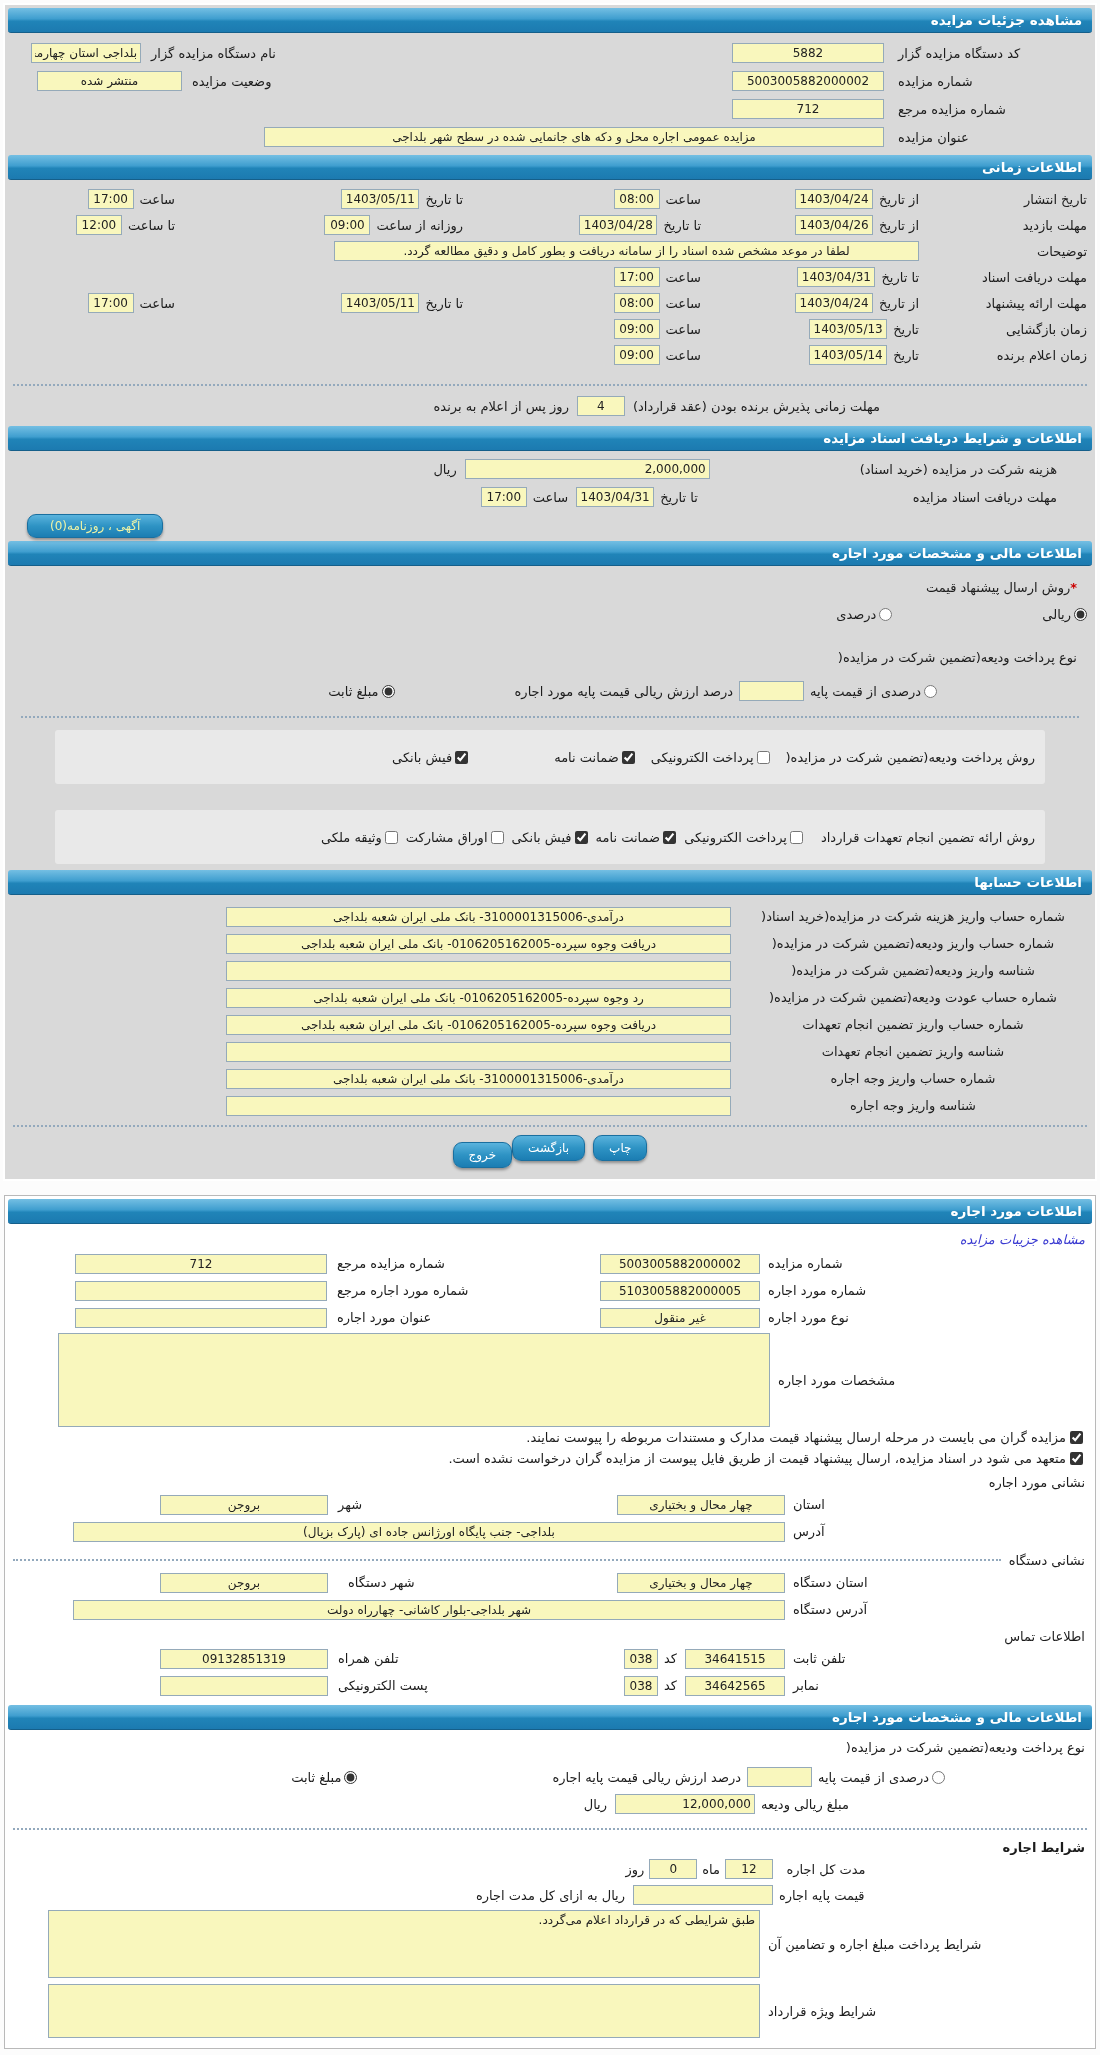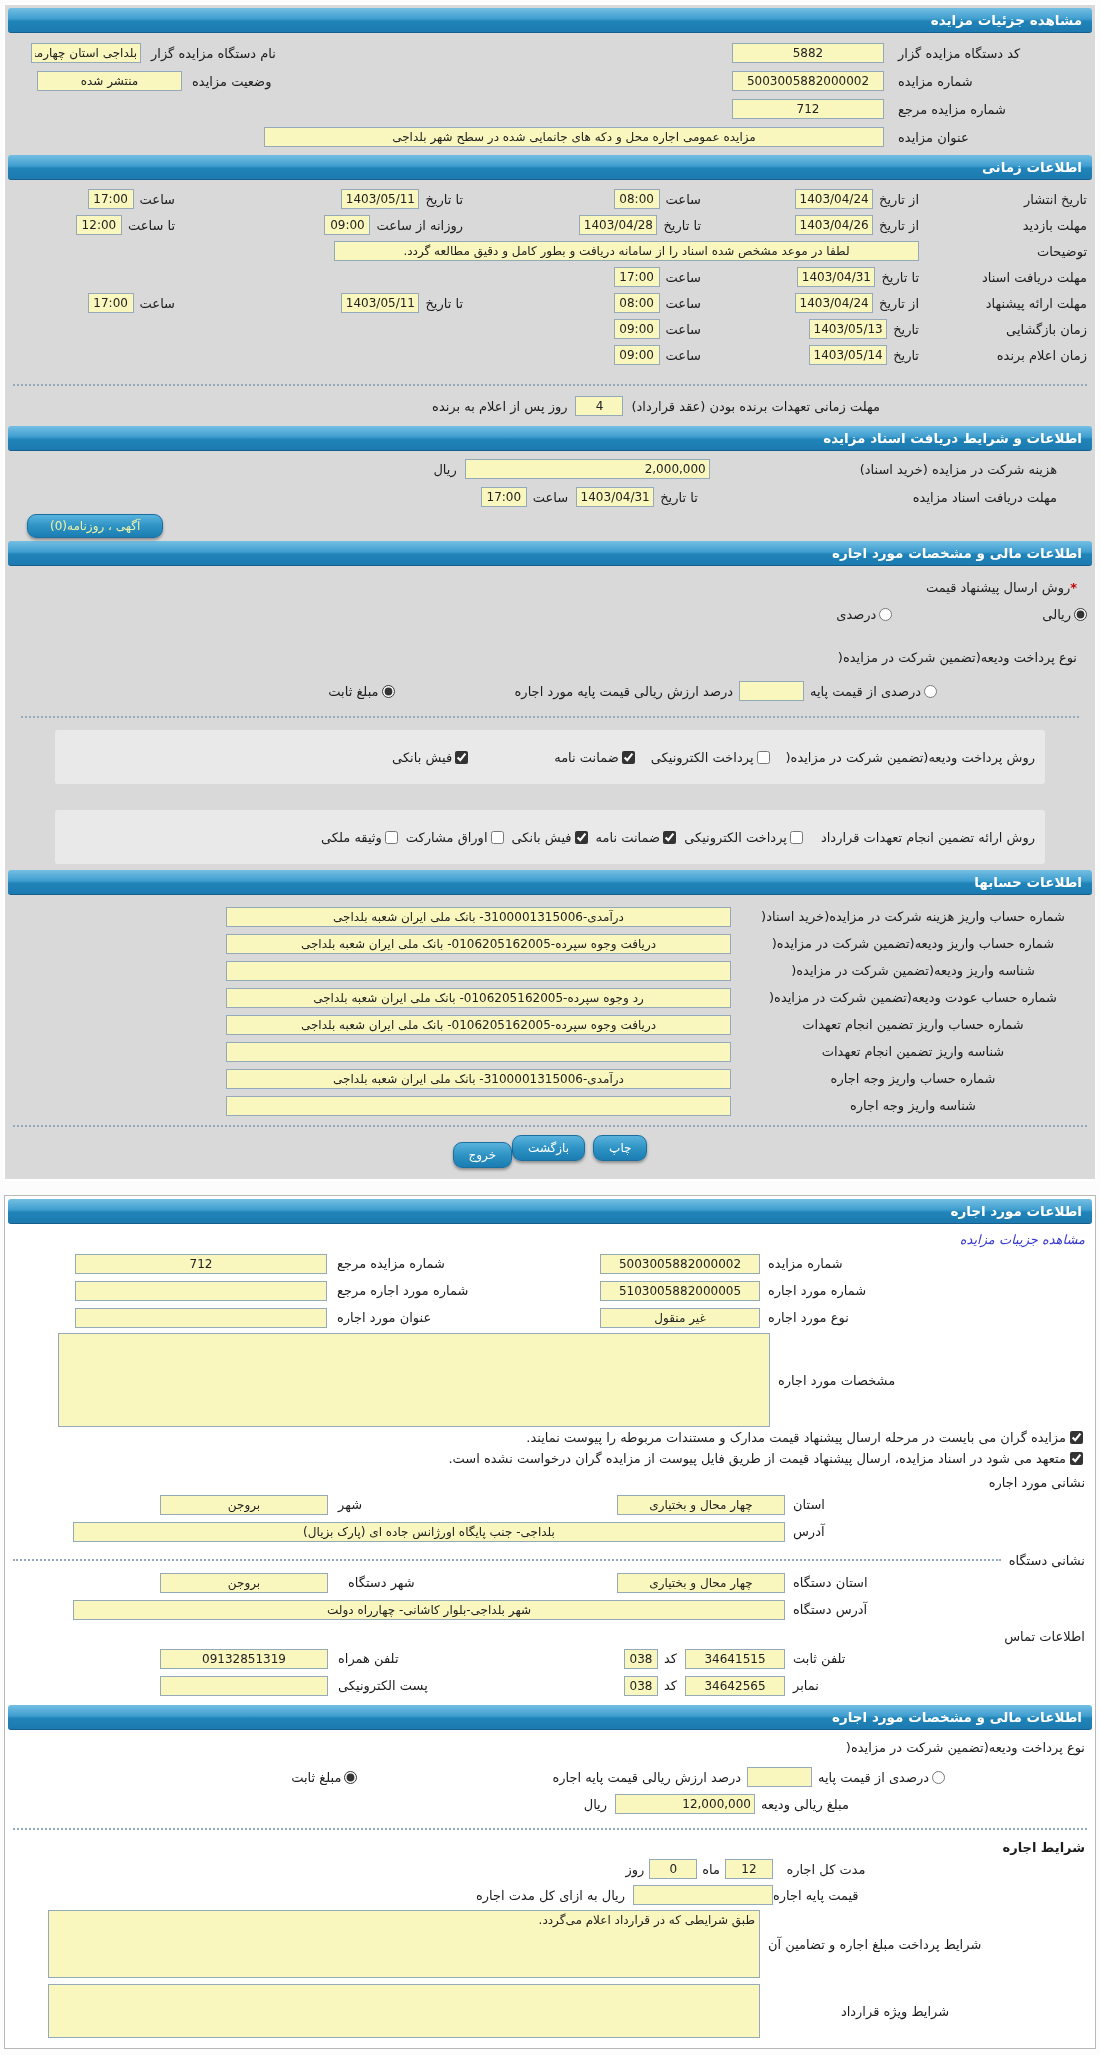--- a/index.html
+++ b/index.html
@@ -171,21 +171,21 @@
       <span class="t-c c3">
           <span class="lbl">ساعت</span>
           <input class="inp w46" readonly="" value="09:00" style="">
         </span>
     </div>
   </div>
 
   <div class="dotted" style="margin-top:12px"></div>
 
   <div class="row" style="margin-top:8px;padding-right:215px;height:24px">
-    <span class="lbl">مهلت زمانی تعهدات برنده بودن (عقد قرارداد)</span>
+    <span class="lbl">مهلت زمانی پذیرش برنده بودن (عقد قرارداد)</span>
     <input class="inp w48" style="margin: 0px 8px;" readonly="" value="4">
     <span class="lbl">روز پس از اعلام به برنده</span>
   </div>
 
   <div class="hd" style="margin-top:8px">اطلاعات و شرایط دریافت اسناد مزایده</div>
 
   <div style="padding:4px 6px 0;position:relative">
     <div class="row">
       <span class="lbl" style="padding-right:32px">هزینه شرکت در مزایده (خرید اسناد)</span>
       <input class="inp w245 ta-r" style="margin-right: 150px;" readonly="" value="2,000,000">
@@ -440,26 +440,26 @@
 
   <div class="sub" style="margin-top:8px;font-weight:bold">شرایط اجاره</div>
   <div class="row" style="height:26px;padding-right:222px">
     <span class="lbl" style="width:100px;text-align:center;padding-left:6px">مدت کل اجاره</span>
     <input class="inp w48" readonly="" value="12" style="">
     <span class="lbl" style="margin:0 5px">ماه</span>
     <input class="inp w48" readonly="" value="0" style="">
     <span class="lbl" style="margin-right:5px">روز</span>
   </div>
   <div class="row" style="height:26px;padding-right:222px">
-    <span class="lbl" style="width:100px;text-align:left;">قیمت پایه اجاره</span>
+    <span class="lbl" style="width:100px;text-align:left;padding-left:6px">قیمت پایه اجاره</span>
     <input class="inp w140" readonly="" value="" style="">
     <span class="lbl" style="margin-right:8px">ریال به ازای کل مدت اجاره</span>
   </div>
   <div style="display:flex;align-items:center;padding-right:85px;margin-top:2px">
     <span class="lbl" style="width:250px;text-align:left;padding-left:8px">شرایط پرداخت مبلغ اجاره و تضامین آن</span>
     <textarea class="inp w712" rows="4" style="height: 68px;" readonly="">طبق شرایطی که در قرارداد اعلام می‌گردد.</textarea>
   </div>
   <div style="display:flex;align-items:center;padding-right:85px;margin-top:6px">
-    <span class="lbl" style="width:250px;text-align:center;padding-left:20px">شرایط ویژه قرارداد</span>
+    <span class="lbl" style="width:250px;text-align:left;padding-left:8px">شرایط ویژه قرارداد</span>
     <textarea class="inp w712" rows="3" style="height: 54px;" readonly=""></textarea>
   </div>
 
 </div>
 
 </body></html>

